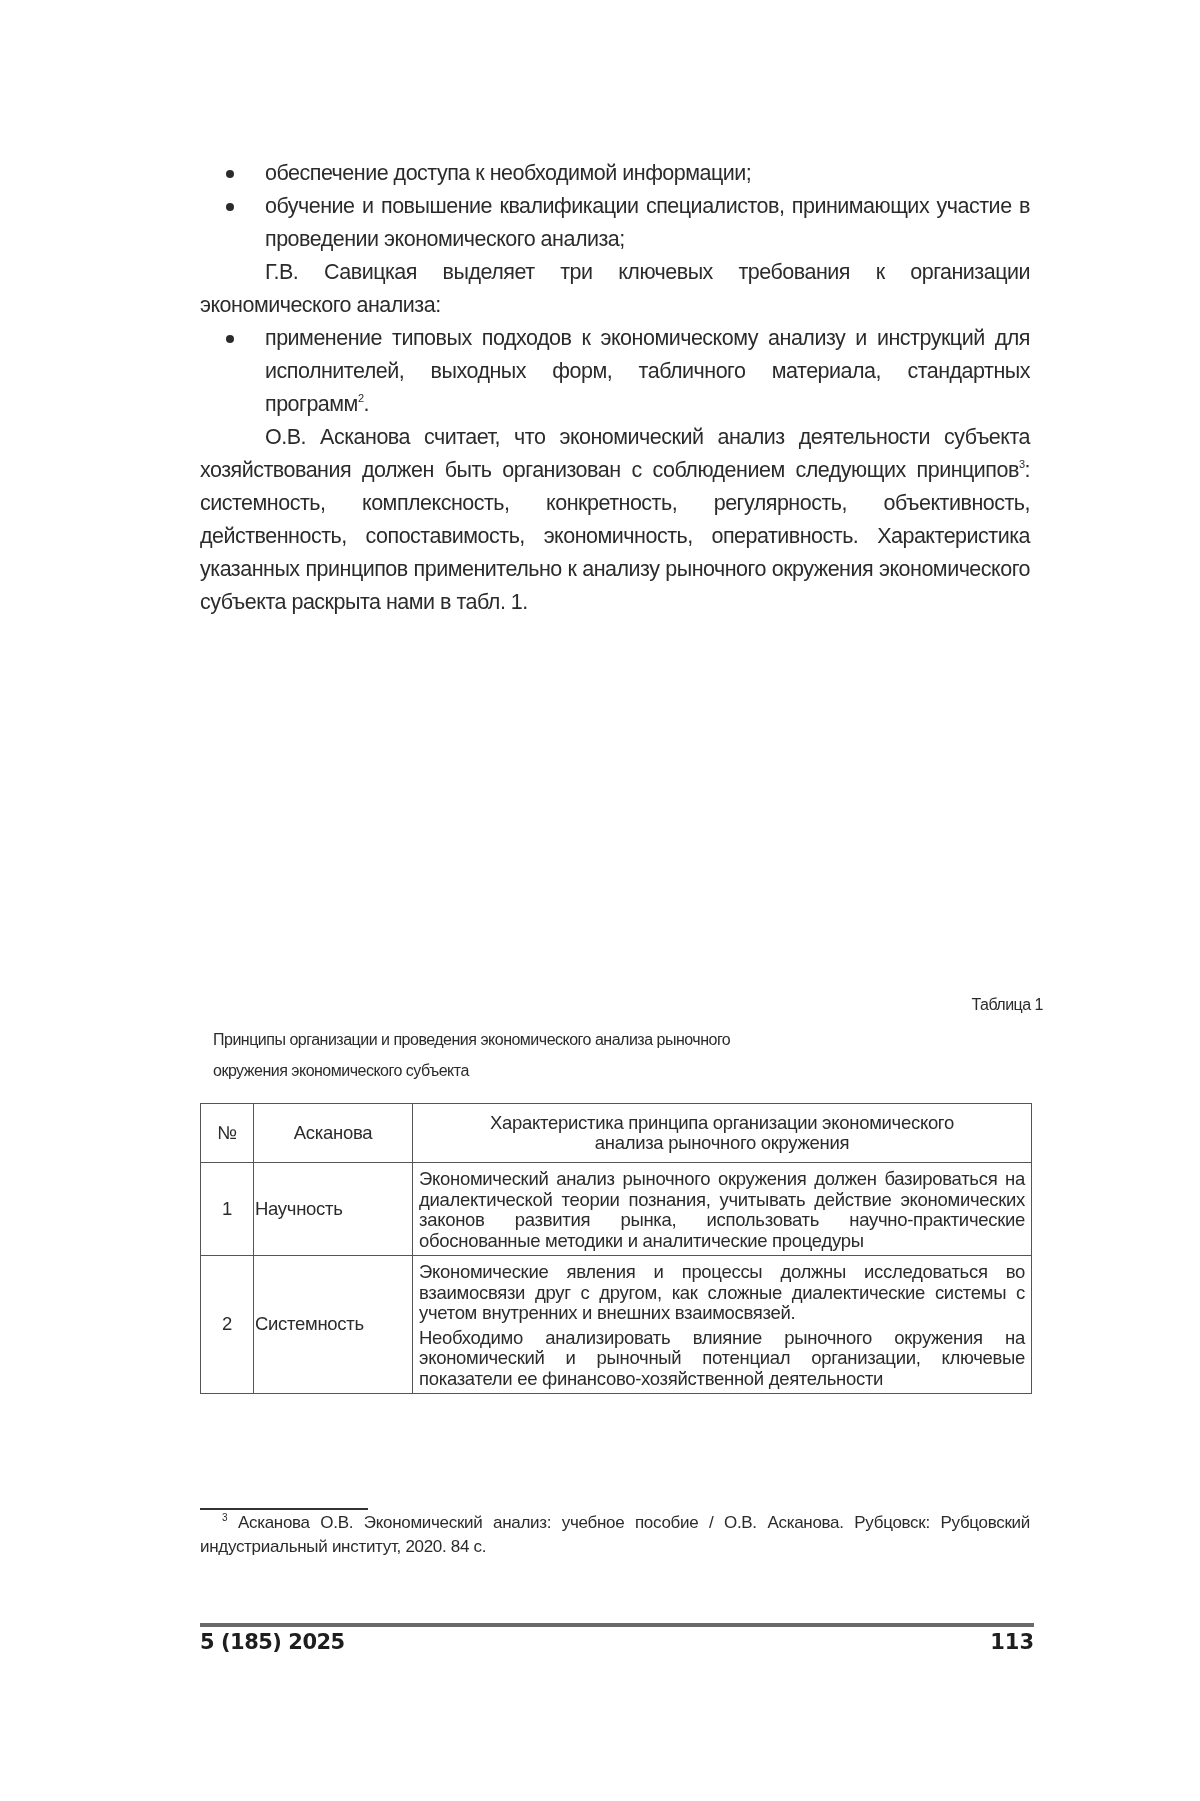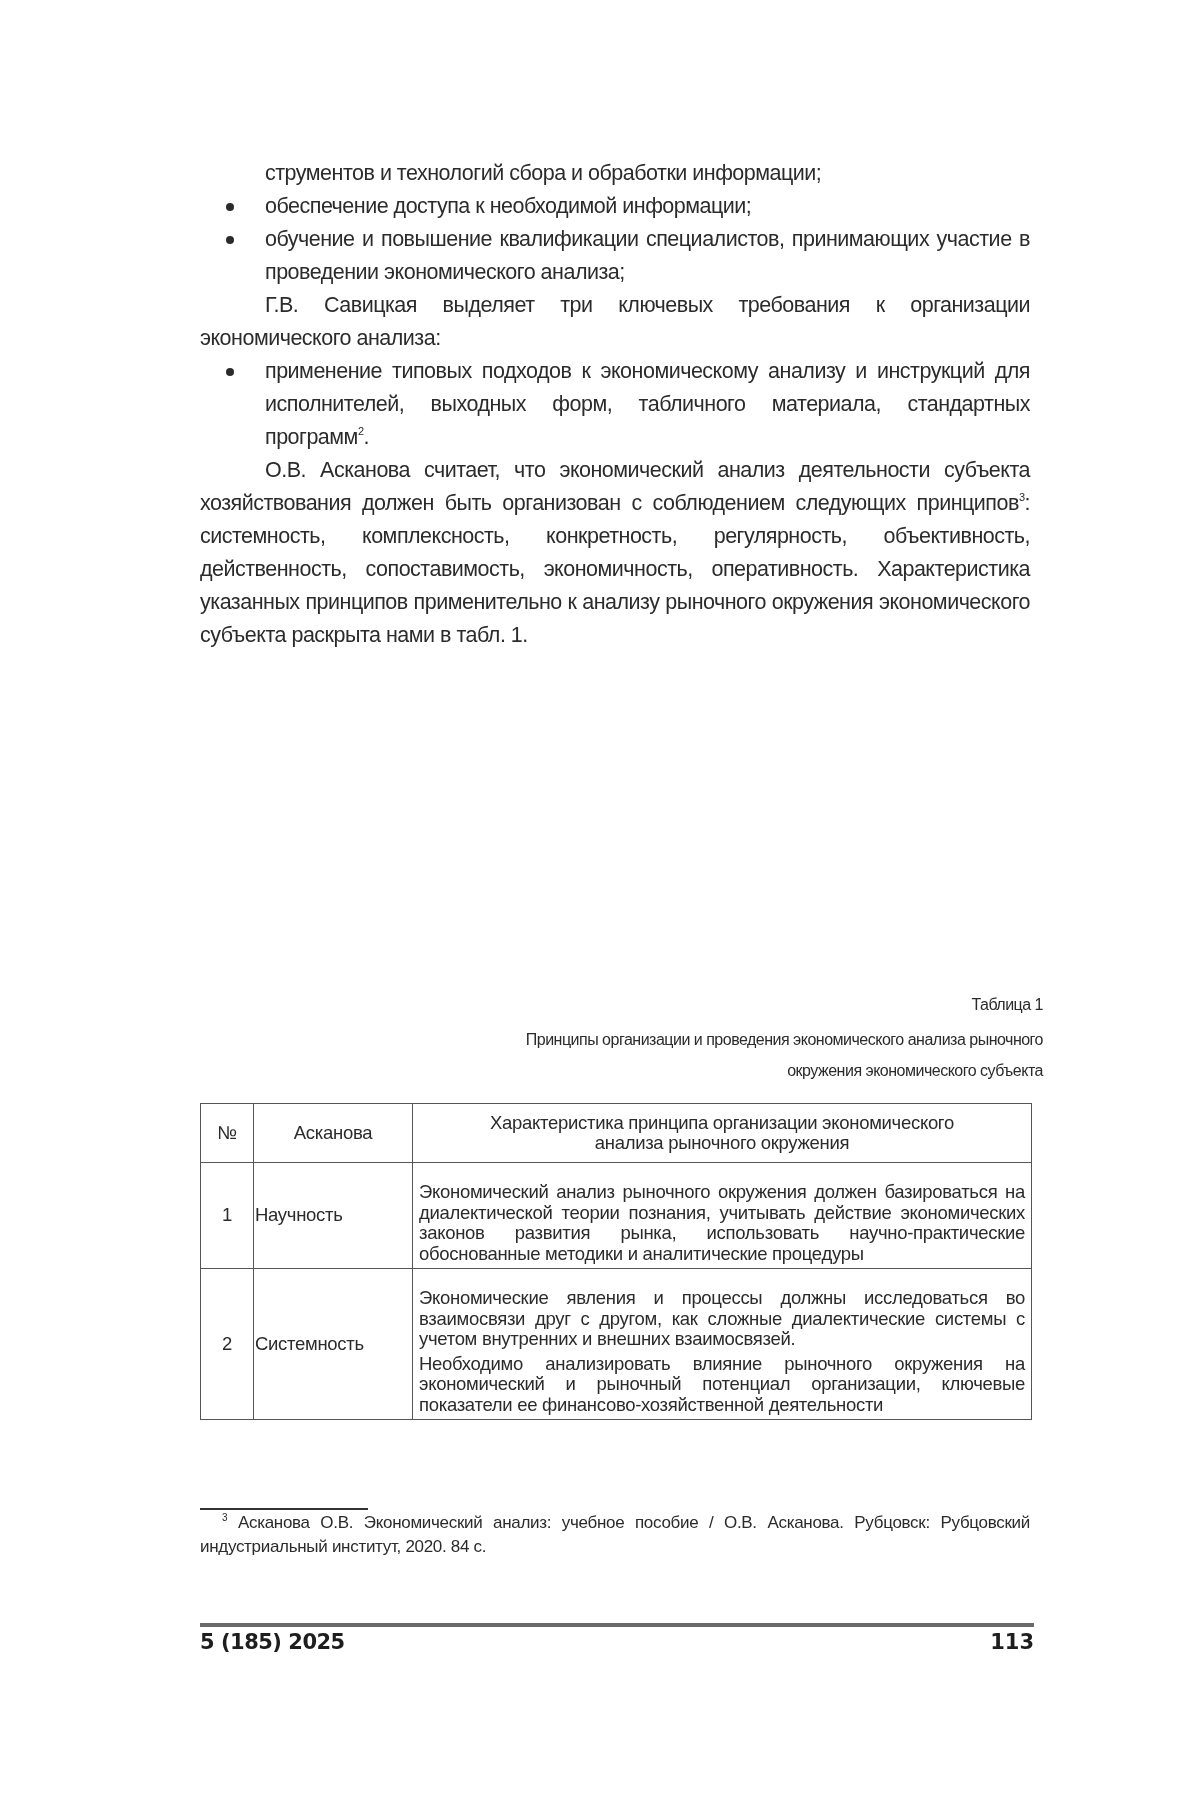--- a/index.html
+++ b/index.html
@@ -8,32 +8,32 @@
   .page { position: absolute; left: 0; top: 0; width: 1200px; height: 1801px; }
   .body-text { position: absolute; left: 200px; width: 830px; top: 157px;
                font-size: 21.5px; line-height: 33px; letter-spacing: -0.5px; }
   .body-text p { margin: 0; text-align: justify; }
   .body-text p.indent { text-indent: 65px; }
   .bul { position: relative; padding-left: 65px; text-align: justify; }
   .bul .dot { position: absolute; left: 22px; top: 0; width: 10px; }
   .bul .dot::before { content: ""; position: absolute; left: 4px; top: 13px; width: 8px; height: 8px;
                       border-radius: 50%; background: #2b2b2b; }
   .right { text-align: right !important; }
-  .center { text-align: right; }
+  .center { text-align: left; }
   sup { font-size: 11px; vertical-align: 9px; line-height: 0; }
 
   .caption { position: absolute; left: 213px; width: 830px; font-size: 16px; line-height: 31px;
              letter-spacing: -0.5px; }
   table.princ { position: absolute; left: 200px; top: 1103px; width: 832px; border-collapse: collapse;
                 font-size: 18.5px; line-height: 20.5px; letter-spacing: -0.3px; color: #2b2b2b; }
   table.princ td, table.princ th { border: 1.5px solid #555; vertical-align: middle; font-weight: normal; }
   table.princ th { text-align: center; padding: 4px 6px; height: 50px; }
   td.num { width: 40px; text-align: center; }
   td.name { width: 146px; text-align: left; }
-  td.desc { padding: 19px 6px 4px 6px; text-align: justify; }
+  td.desc { padding: 6px 6px 4px 6px; text-align: justify; }
   td.desc p { margin: 0; }
   td.desc p + p { margin-top: 4px; }
 
   .fn-rule { position: absolute; left: 200px; top: 1508px; width: 168px; height: 1.5px; background: #333; }
   .footnotes { position: absolute; left: 200px; width: 830px; top: 1511px; font-size: 17px; line-height: 23.5px;
                letter-spacing: -0.3px; }
   .footnotes p { margin: 0; text-align: justify; text-indent: 22px; }
   .footnotes sup { font-size: 10px; vertical-align: 7px; }
 
   .footer-rule { position: absolute; left: 200px; top: 1623px; width: 834px; height: 4px; background: #6a6a6a; }
@@ -41,23 +41,20 @@
             color: #1e1e1e; font-family: "DejaVu Sans", sans-serif; }
   .footer .issue { position: absolute; left: 0; top: 0; letter-spacing: -0.5px; }
   .footer .pageno { position: absolute; right: 0; top: 0; }
 </style>
 </head>
 <body>
 
 <div class="page">
 
   <div class="body-text">
-    <div class="bul">
-      <span>струментов и технологий сбора и обработки информации;</span>
-    </div>
     <div class="bul">
       <span class="dot"></span>
       <span>обеспечение доступа к необходимой информации;</span>
     </div>
     <div class="bul">
       <span class="dot"></span>
       <span>обучение и повышение квалификации специалистов, принимающих участие в проведении экономического анализа;</span>
     </div>
 
     <p class="indent">Г.В. Савицкая выделяет три ключевых требования к организации экономического анализа:</p>

